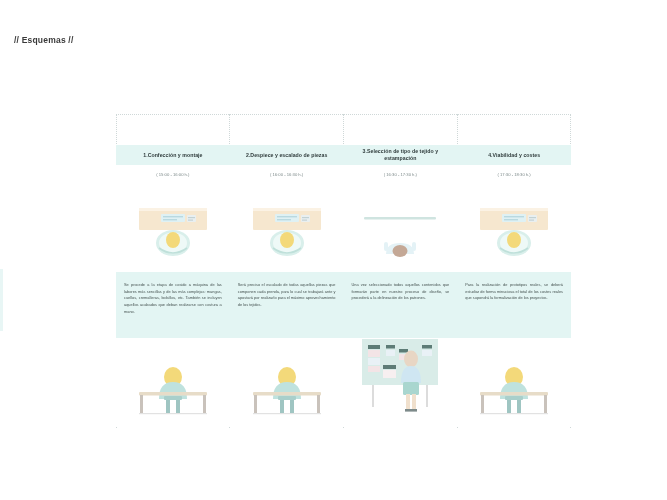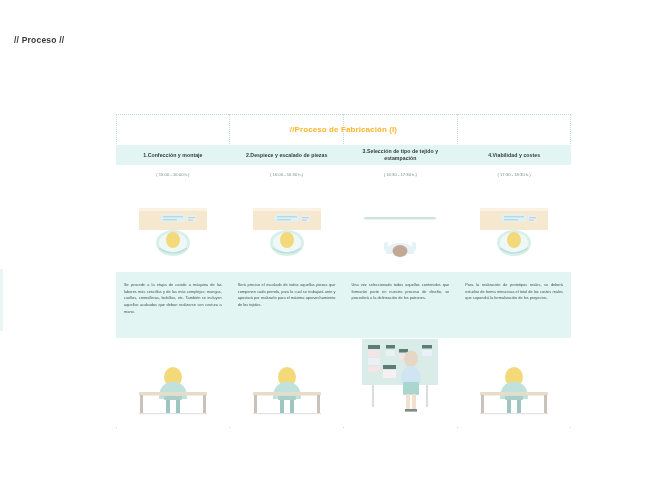--- a/index.html
+++ b/index.html
@@ -177,44 +177,41 @@
     align-items: flex-end;
     justify-content: center;
     padding-bottom: 10px;
   }
 
   svg { display: block; }
 </style>
 </head>
 <body>
 
-<div class="page-heading">// Proceso //</div>
+<div class="page-heading">// Esquemas //</div>
 
 <div class="edge-sliver"></div>
 
 <div class="board">
 
   <div class="guides">
     <div class="v-guide" style="left:0px;"></div>
     <div class="v-guide" style="left:113px;"></div>
     <div class="v-guide" style="left:227px;"></div>
     <div class="v-guide" style="left:341px;"></div>
     <div class="v-guide" style="left:454px;"></div>
     <div class="h-guide" style="top:0px;"></div>
     <div class="h-guide" style="top:31px;"></div>
     <div class="h-guide" style="top:51px;"></div>
     <div class="h-guide" style="top:70px;"></div>
     <div class="h-guide" style="top:158px;"></div>
     <div class="h-guide" style="top:224px;"></div>
     <div class="h-guide" style="top:312px;"></div>
   </div>
 
-  <div class="title-band">
-    <div class="board-title">//Proceso de Fabricación (I)</div>
-  </div>
 
   <div class="row row-head">
     <div class="cell">
       <div class="col-title">1.Confección y montaje</div>
     </div>
     <div class="cell">
       <div class="col-title">2.Despiece y escalado de piezas</div>
     </div>
     <div class="cell">
       <div class="col-title">3.Selección de tipo de tejido y estampación</div>

